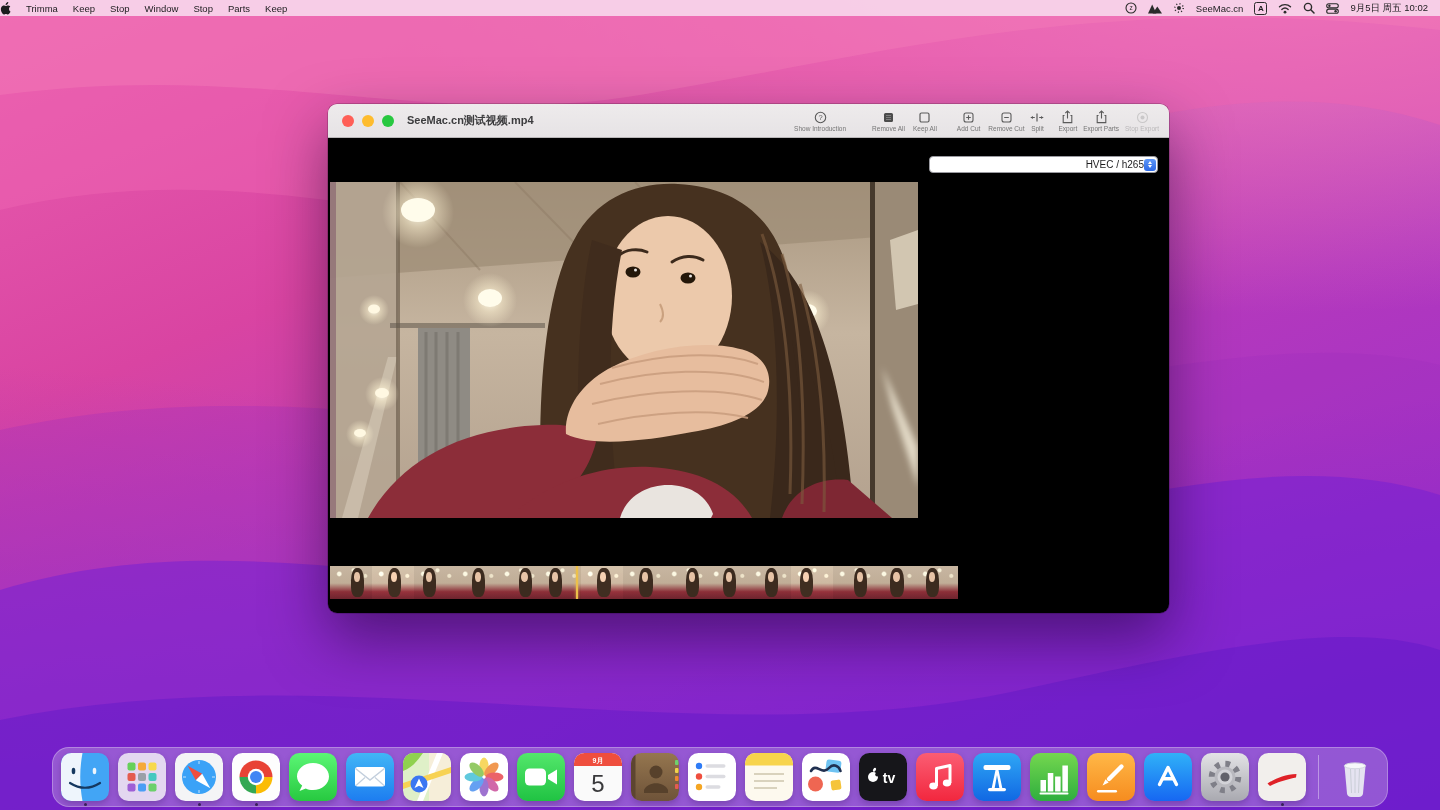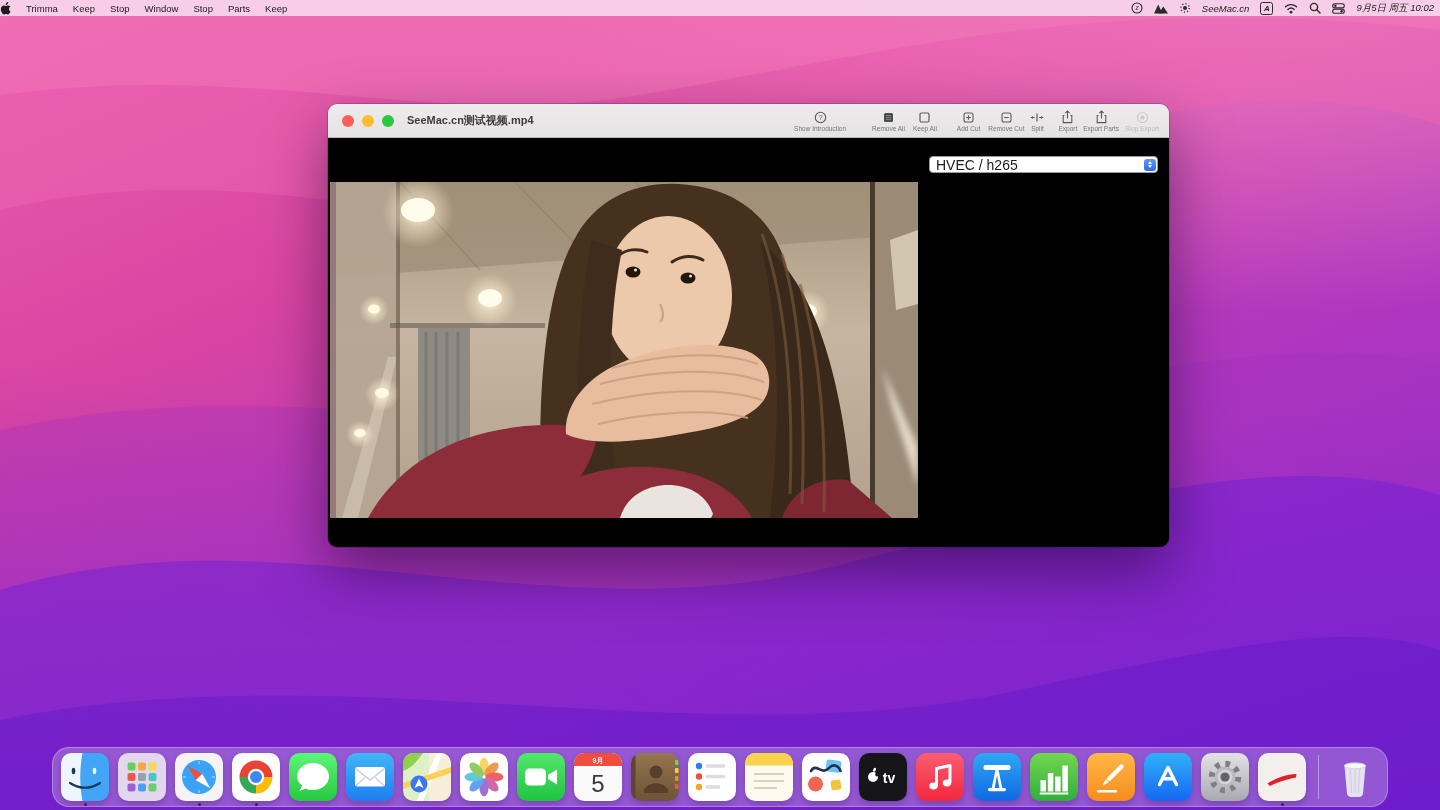--- a/index.html
+++ b/index.html
@@ -12,46 +12,46 @@
       linear-gradient(158deg,#ea5fae 0%,#d944a2 30%,#b338bd 58%,#8f2ad4 100%);}
   .wallwaves{position:absolute;inset:0;pointer-events:none;}
 
   
   .menubar{position:absolute;left:0;top:0;width:100%;height:16px;
     background:rgba(248,222,240,.85);display:flex;align-items:center;
     font-size:9.5px;color:#1c1c1e;z-index:50;}
   .mb-left{display:flex;align-items:center;gap:15px;padding-left:0;}
   .mb-left .mi{cursor:default;}
   .mb-left .mi:first-of-type{font-weight:bold;}
-  .mb-right{margin-left:auto;display:flex;align-items:center;gap:11px;padding-right:6px;font-style:italic;}
+  .mb-right{margin-left:auto;display:flex;align-items:center;gap:11px;padding-right:12px;}
   .sicon{display:inline-flex;align-items:center;justify-content:center;height:12px;}
   .inputA{width:11px;height:11px;border:1.2px solid #2b2b2b;border-radius:2.5px;
     font-size:8px;font-weight:bold;display:flex;align-items:center;justify-content:center;}
 
   
-  .window{position:absolute;left:328px;top:104px;width:841px;height:443px;border-radius:9px;
-    overflow:hidden;box-shadow:0 25px 60px rgba(20,0,40,.5),0 0 0 .5px rgba(0,0,0,.35);z-index:10;}
+  .window{position:absolute;left:328px;top:104px;width:841px;height:509px;border-radius:9px;
+    overflow:hidden;box-shadow:0 25px 60px rgba(20,0,40,.5),0 0 0 .5px rgba(0,0,0,.35);z-index:10;text-align:right;}
   .titlebar{position:relative;height:33px;background:linear-gradient(#eeebec,#e6e3e5);
     border-bottom:1px solid #b9b6b8;display:flex;align-items:center;}
   .lights{display:flex;gap:8px;margin-left:14px;}
   .light{width:12px;height:12px;border-radius:50%;}
   .win-title{margin-left:13px;font-size:11px;font-weight:bold;color:#3c3c3e;}
   .toolbar{position:absolute;right:10px;top:0;height:33px;display:flex;align-items:center;}
   .tb-item{display:flex;flex-direction:column;align-items:center;justify-content:center;
     cursor:default;}
   .tb-ico{height:14px;display:flex;align-items:flex-end;justify-content:center;}
   .tb-label{font-size:6.5px;color:#757575;margin-top:1px;white-space:nowrap;}
   .tb-item.disabled{opacity:.4;}
   .g26{margin-right:26px}.g20{margin-right:20px}.g14{margin-right:14px}
   .g8{margin-right:8px}.g6{margin-right:6px}
 
   .content{position:relative;height:476px;background:#000;}
   .dropdown{position:absolute;top:18px;right:11px;width:227px;height:15px;background:#fff;
     border:1px solid #9a9aa0;border-radius:4px;display:flex;align-items:center;}
-  .dd-value{font-size:14px;color:#1d1d1f;padding-left:6px;flex:1;}
+  .dd-value{font-size:10px;color:#1d1d1f;padding-left:6px;flex:1;}
   .dd-btn{width:12px;height:12px;margin-right:1px;border-radius:3px;
     background:linear-gradient(#5e97f8,#2e6ae6);display:flex;flex-direction:column;
     align-items:center;justify-content:center;gap:1px;}
   .dd-btn i{display:block;width:0;height:0;border-left:2.6px solid transparent;border-right:2.6px solid transparent;}
   .dd-btn .up{border-bottom:3px solid #fff;}
   .dd-btn .dn{border-top:3px solid #fff;}
 
   .videobox{position:absolute;left:2px;top:44px;width:588px;height:336px;}
   .videobox svg{display:block;width:100%;height:100%;}
 

